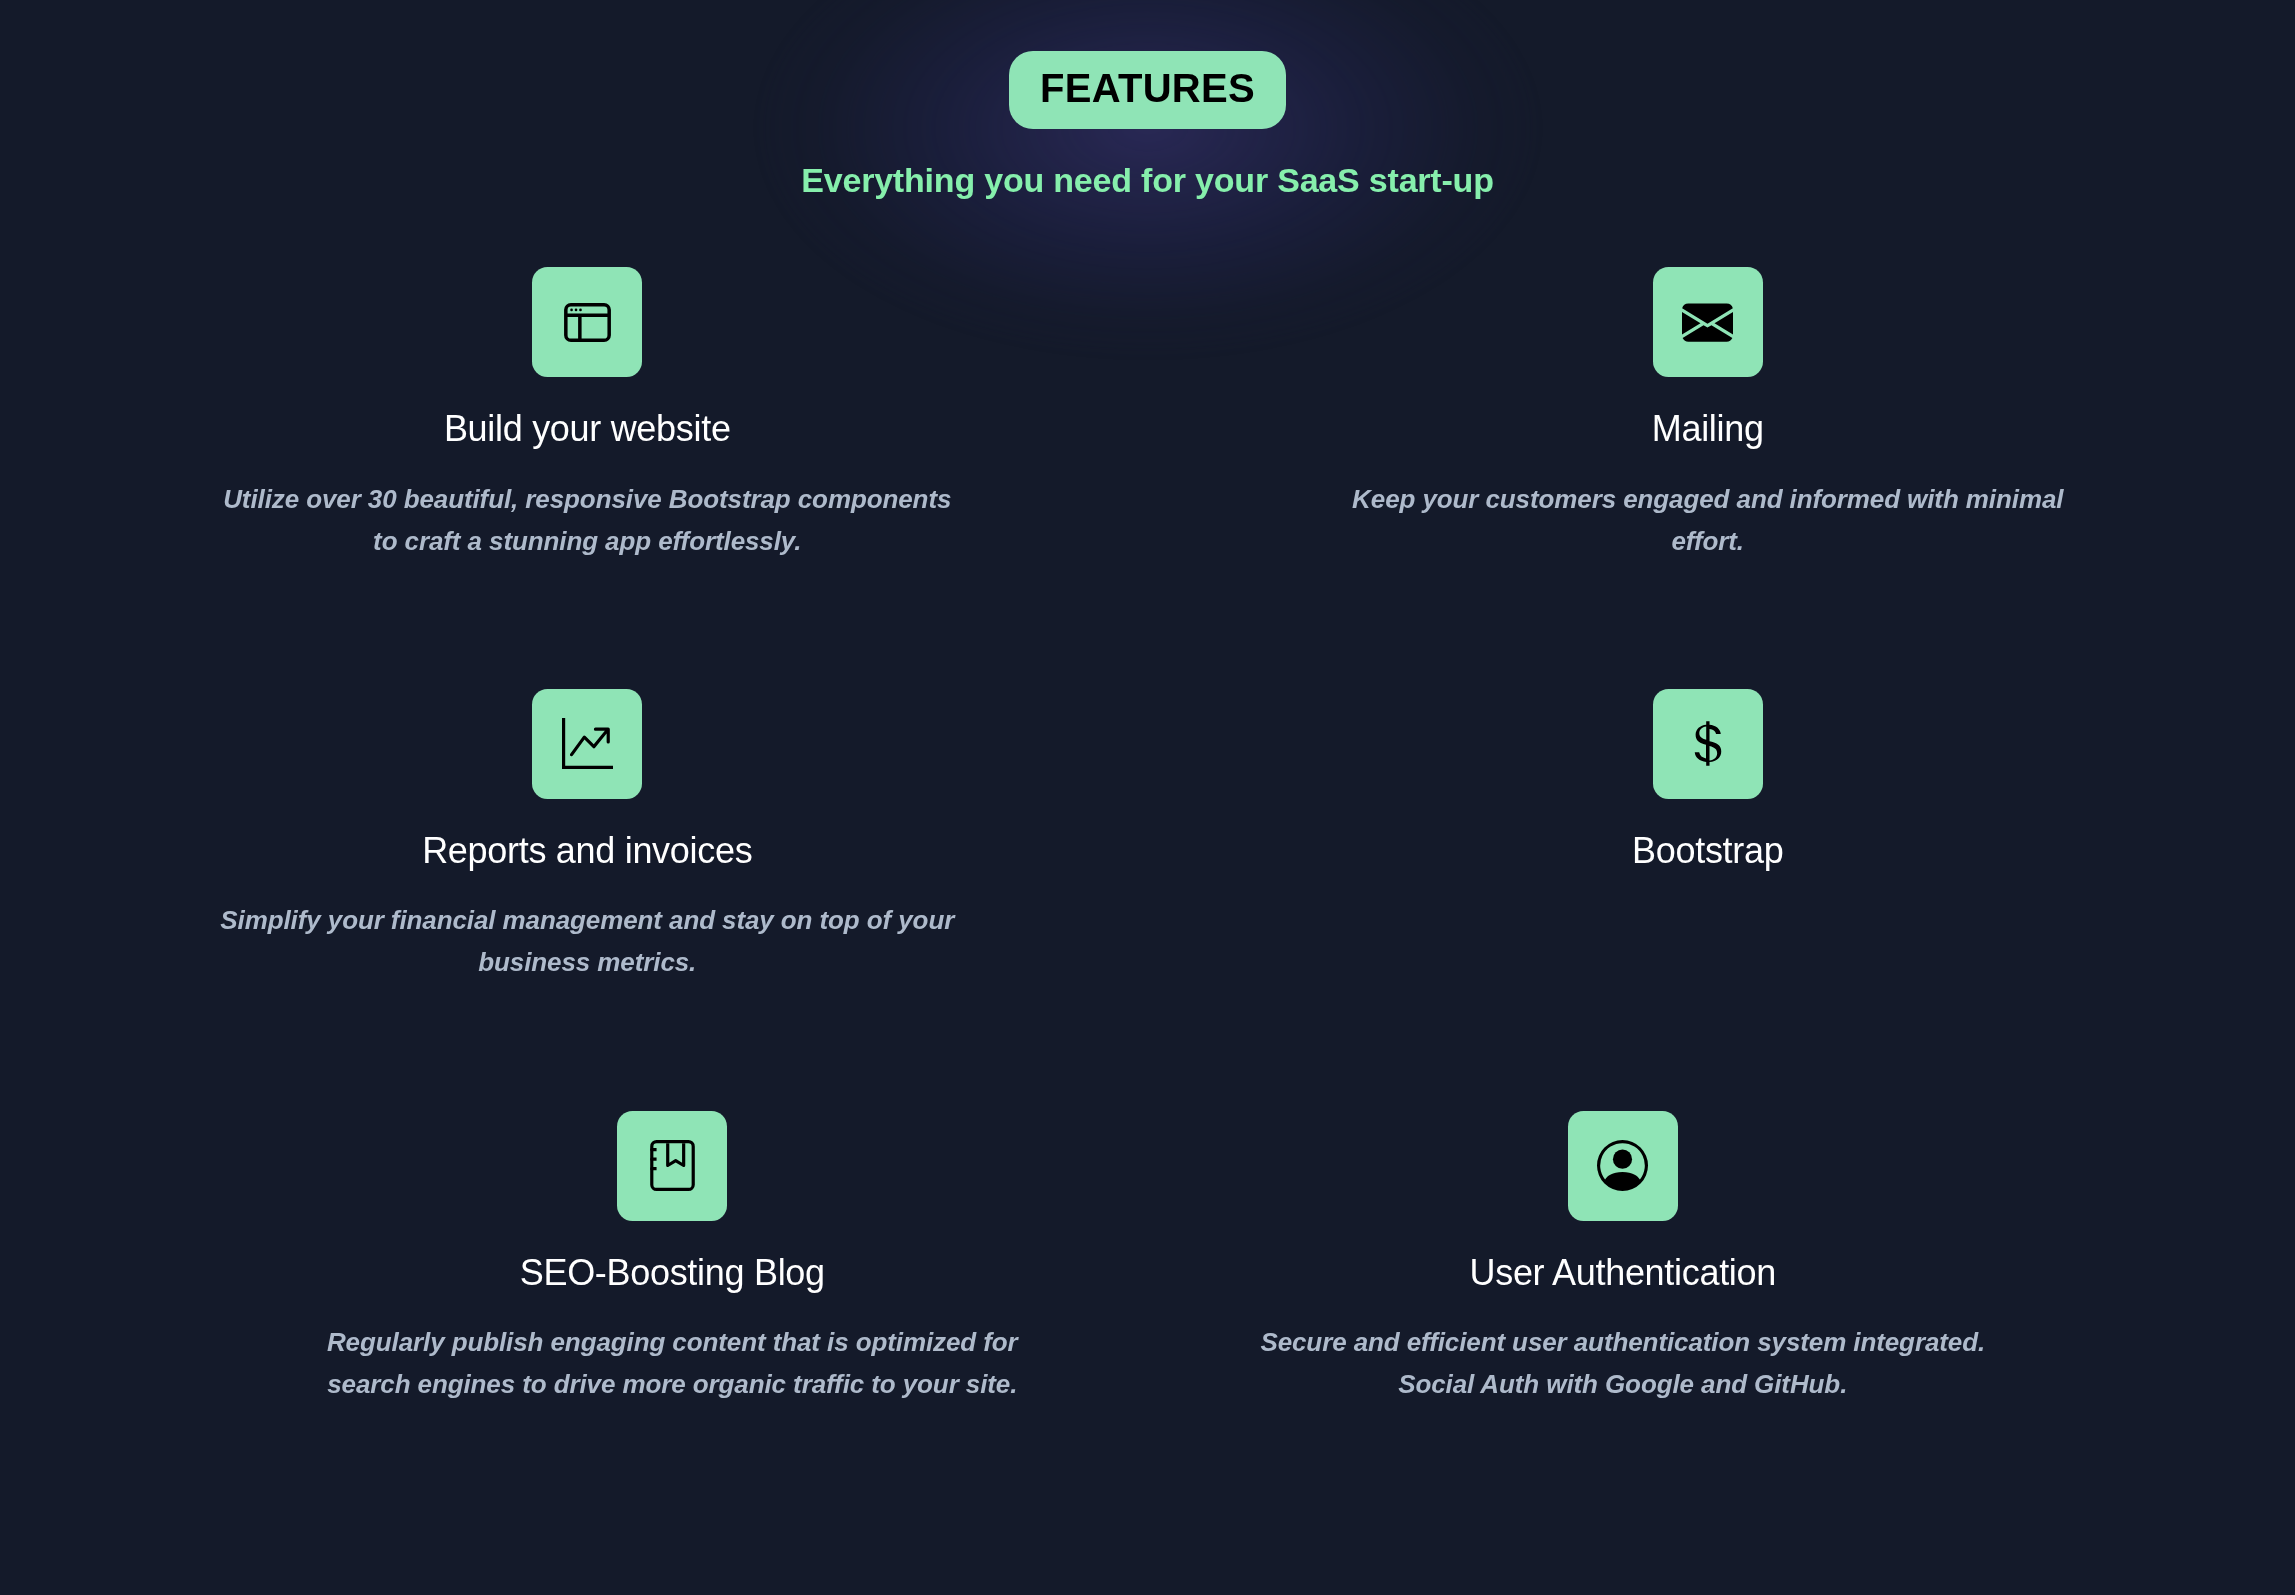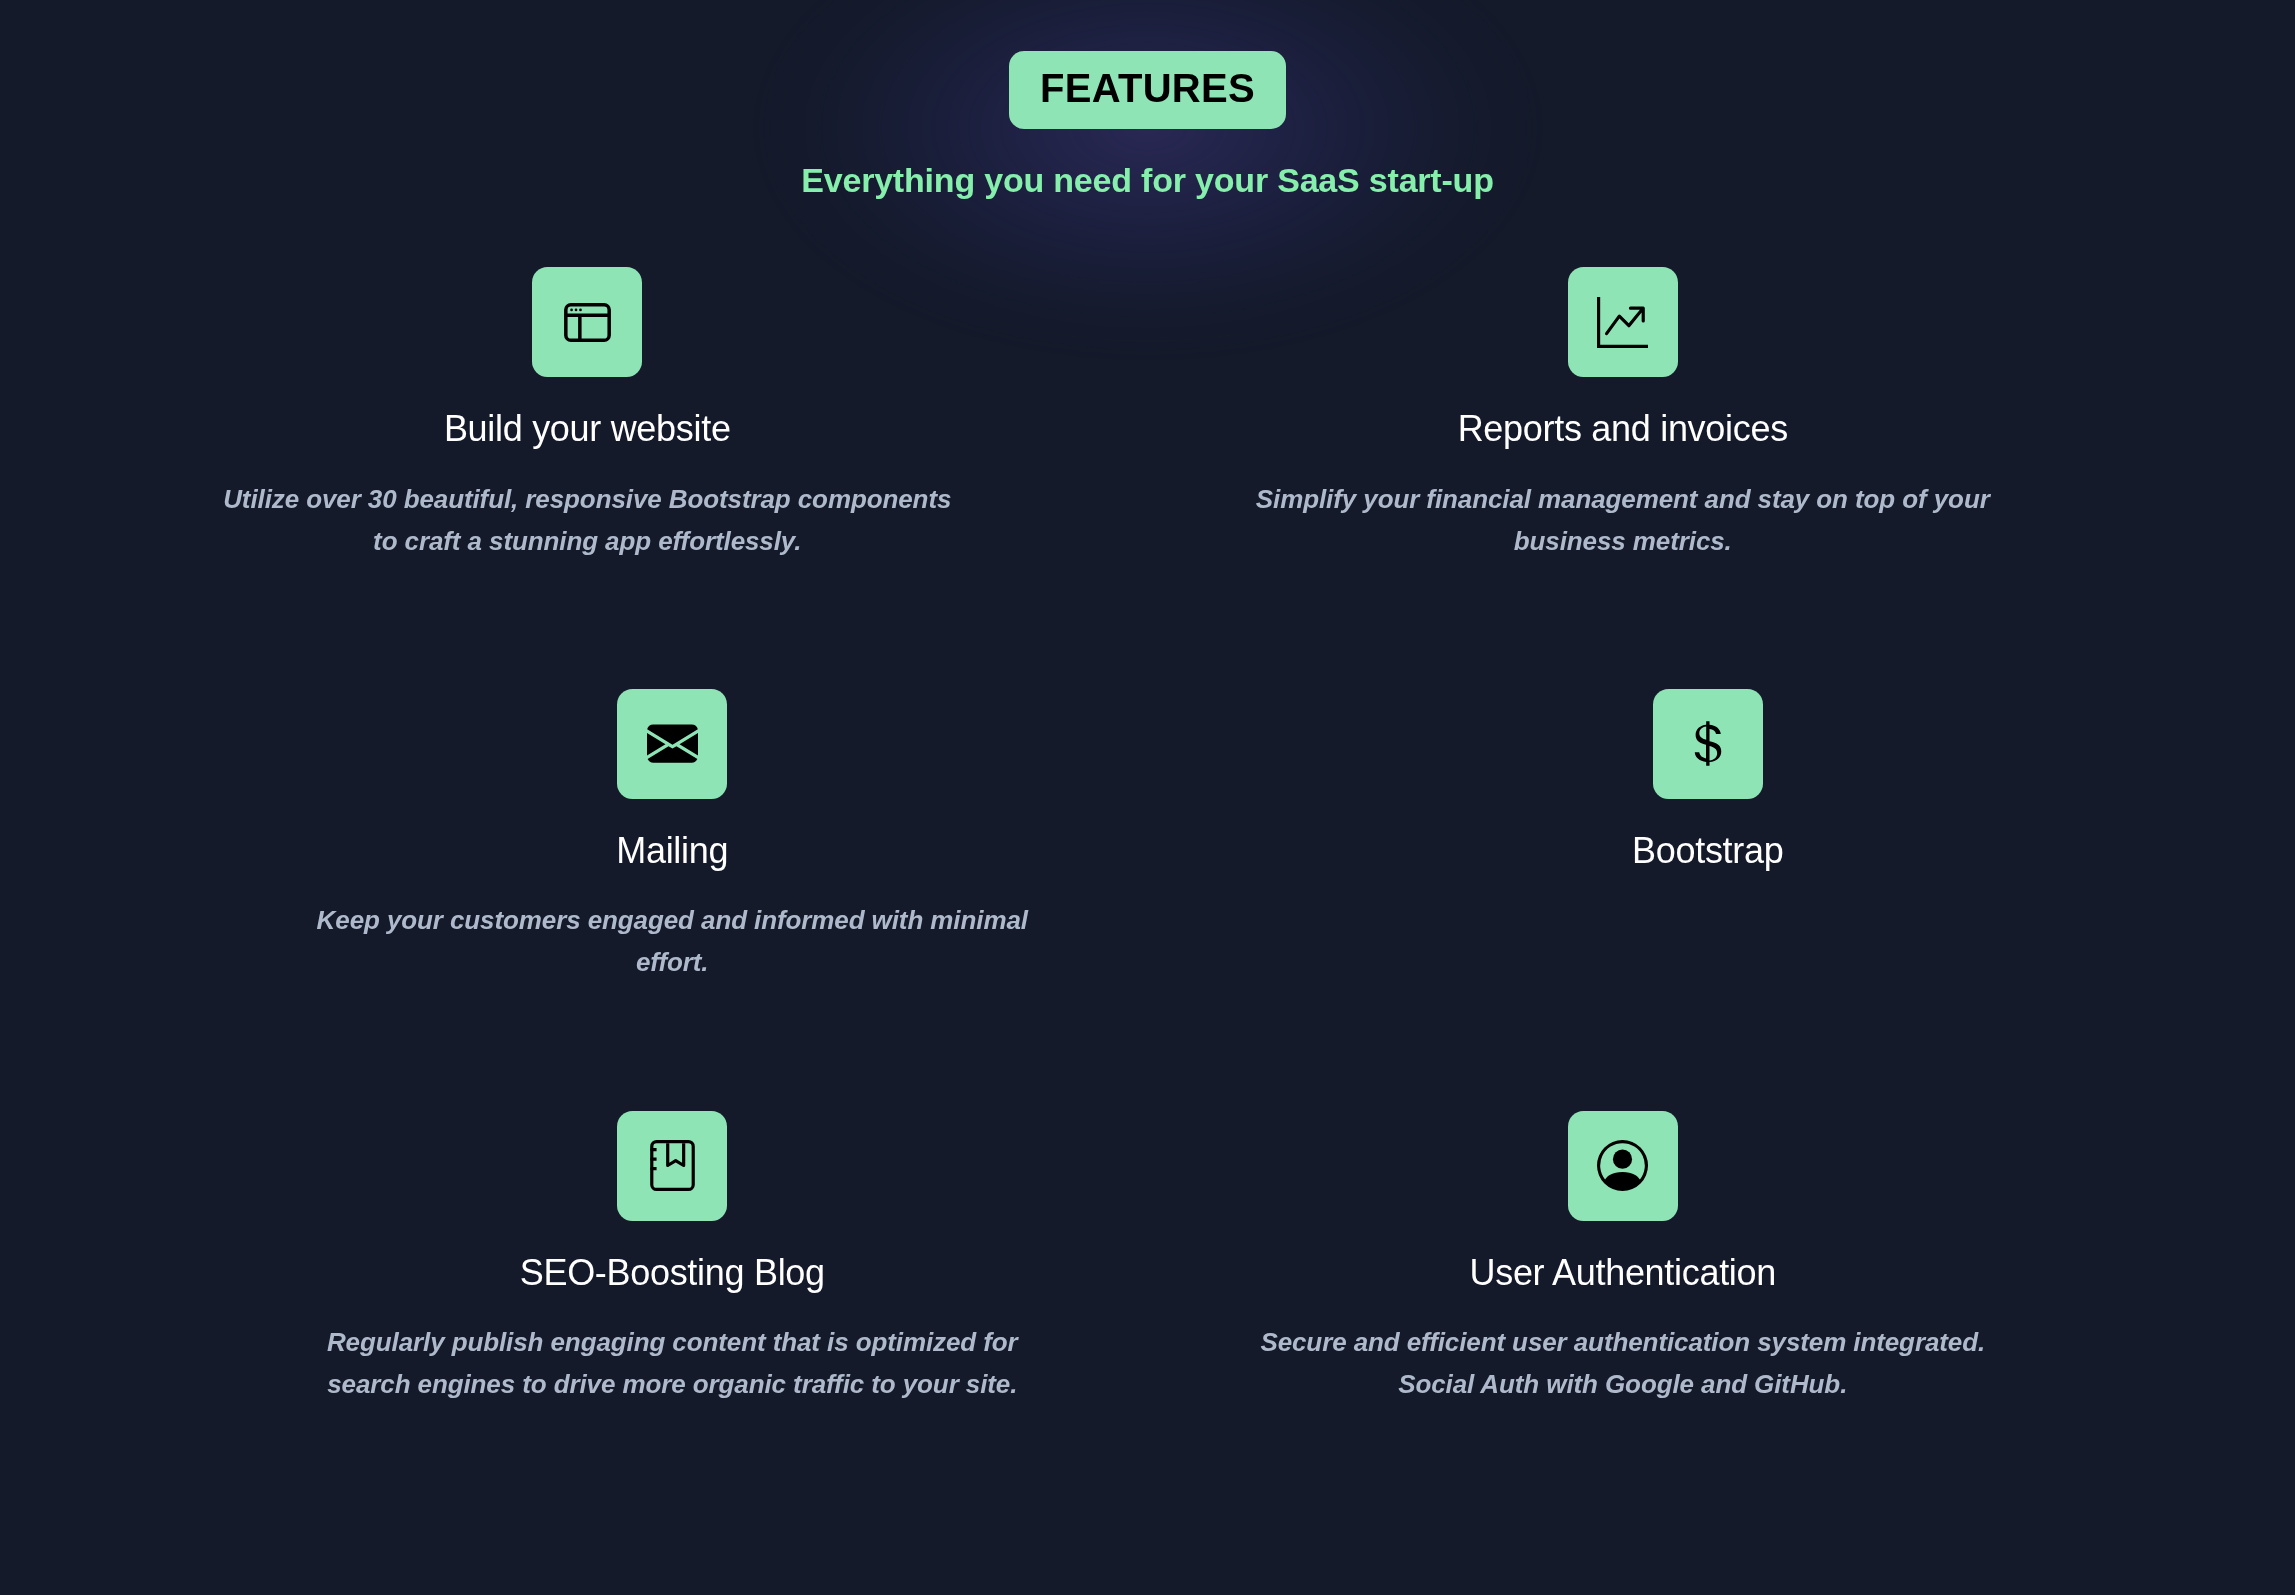--- a/index.html
+++ b/index.html
@@ -50,21 +50,21 @@
 
   .badge {
     display: inline-block;
     background: #8fe4b6;
     color: #000000;
     font-size: 40px;
     font-weight: 700;
     letter-spacing: 0.3px;
     line-height: 1;
     padding: 17px 31px 20.5px 31px;
-    border-radius: 15px;
+    border-radius: 24px;
   }
 
   .subtitle {
     margin-top: 31px;
     color: #86efac;
     font-size: 34px;
     font-weight: 700;
     letter-spacing: -0.2px;
     line-height: 1.2;
   }
@@ -147,38 +147,38 @@
             <line x1="5.6" y1="5.7" x2="5.6" y2="13.6"></line>
             <circle cx="3.0" cy="4.05" r="0.42" fill="#000" stroke="none"></circle>
             <circle cx="4.4" cy="4.05" r="0.42" fill="#000" stroke="none"></circle>
             <circle cx="5.8" cy="4.05" r="0.42" fill="#000" stroke="none"></circle>
           </svg>
         </div>
         <div class="feature-title">Build your website</div>
         <div class="feature-desc">Utilize over 30 beautiful, responsive Bootstrap components to craft a stunning app effortlessly.</div>
       </div>
 
+      <div class="feature col-right">
+        <div class="icon-tile">
+          <svg width="51" height="51" viewBox="0 0 16 16" fill="#000">
+            <path d="M.05 3.555A2 2 0 0 1 2 2h12a2 2 0 0 1 1.95 1.555L8 8.414.05 3.555ZM0 4.697v7.104l5.803-3.558L0 4.697ZM6.761 8.83l-6.57 4.027A2 2 0 0 0 2 14h12a2 2 0 0 0 1.808-1.144l-6.57-4.027L8 9.586l-1.239-.757Zm3.436-.586L16 11.801V4.697l-5.803 3.546Z"></path>
+          </svg>
+        </div>
+        <div class="feature-title">Mailing</div>
+        <div class="feature-desc">Keep your customers engaged and informed with minimal effort.</div>
+      </div>
+
       <div class="feature col-left">
         <div class="icon-tile">
           <svg width="51" height="51" viewBox="0 0 16 16" fill="#000">
             <path fill-rule="evenodd" d="M0 0h1v15h15v1H0V0Zm10 3.5a.5.5 0 0 1 .5-.5h4a.5.5 0 0 1 .5.5v4a.5.5 0 0 1-1 0V4.9l-3.613 4.417a.5.5 0 0 1-.74.037L7.06 6.767l-3.656 5.027a.5.5 0 0 1-.808-.588l4-5.5a.5.5 0 0 1 .758-.06l2.609 2.61L13.445 4H10.5a.5.5 0 0 1-.5-.5Z"></path>
           </svg>
         </div>
         <div class="feature-title">Reports and invoices</div>
         <div class="feature-desc">Simplify your financial management and stay on top of your business metrics.</div>
-      </div>
-
-      <div class="feature col-right">
-        <div class="icon-tile">
-          <svg width="51" height="51" viewBox="0 0 16 16" fill="#000">
-            <path d="M.05 3.555A2 2 0 0 1 2 2h12a2 2 0 0 1 1.95 1.555L8 8.414.05 3.555ZM0 4.697v7.104l5.803-3.558L0 4.697ZM6.761 8.83l-6.57 4.027A2 2 0 0 0 2 14h12a2 2 0 0 0 1.808-1.144l-6.57-4.027L8 9.586l-1.239-.757Zm3.436-.586L16 11.801V4.697l-5.803 3.546Z"></path>
-          </svg>
-        </div>
-        <div class="feature-title">Mailing</div>
-        <div class="feature-desc">Keep your customers engaged and informed with minimal effort.</div>
       </div>
 
       <div class="feature col-right">
         <div class="icon-tile">
           <svg width="51" height="51" viewBox="0 0 16 16" fill="#000">
             <path d="M4 10.781c.148 1.667 1.513 2.85 3.591 3.003V15h1.043v-1.216c2.27-.179 3.678-1.438 3.678-3.300 0-1.59-.947-2.51-2.956-3.028l-.722-.187V3.467c1.122.11 1.879.714 2.05 1.537h1.48c-.148-1.607-1.588-2.76-3.53-2.89V1H7.59v1.128c-1.895.183-3.32 1.377-3.32 3.128 0 1.448.85 2.51 2.68 2.98l.59.154v4.287c-1.159-.17-1.968-.8-2.148-1.896H4Zm3.59-3.935c-1.401-.37-2.162-1.03-2.162-2.027 0-1.126.844-1.973 2.162-2.15v4.177Zm1.043 1.95c1.658.432 2.393 1.068 2.393 2.243 0 1.263-.955 2.135-2.393 2.289V8.796Z"></path>
           </svg>
         </div>
         <div class="feature-title">Bootstrap</div>
       </div>

